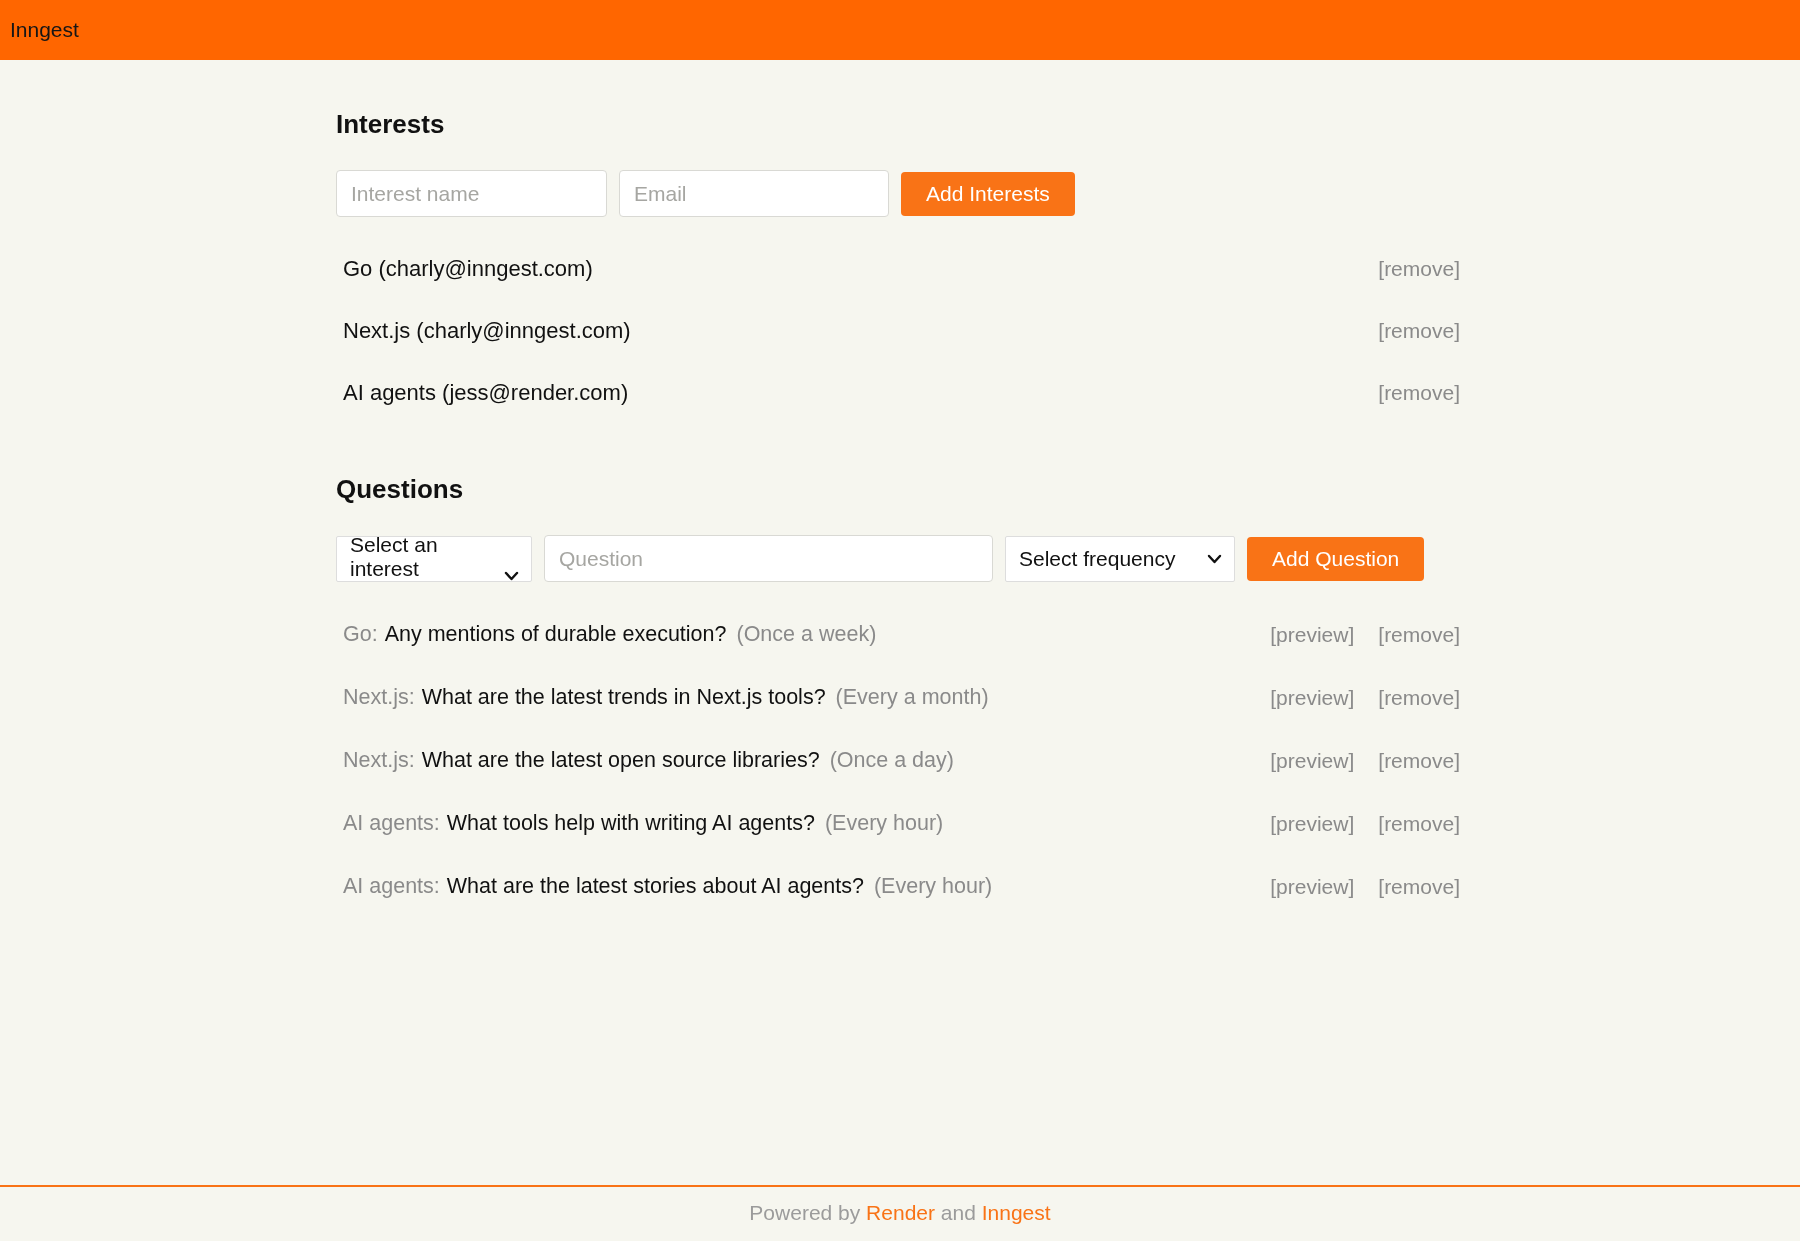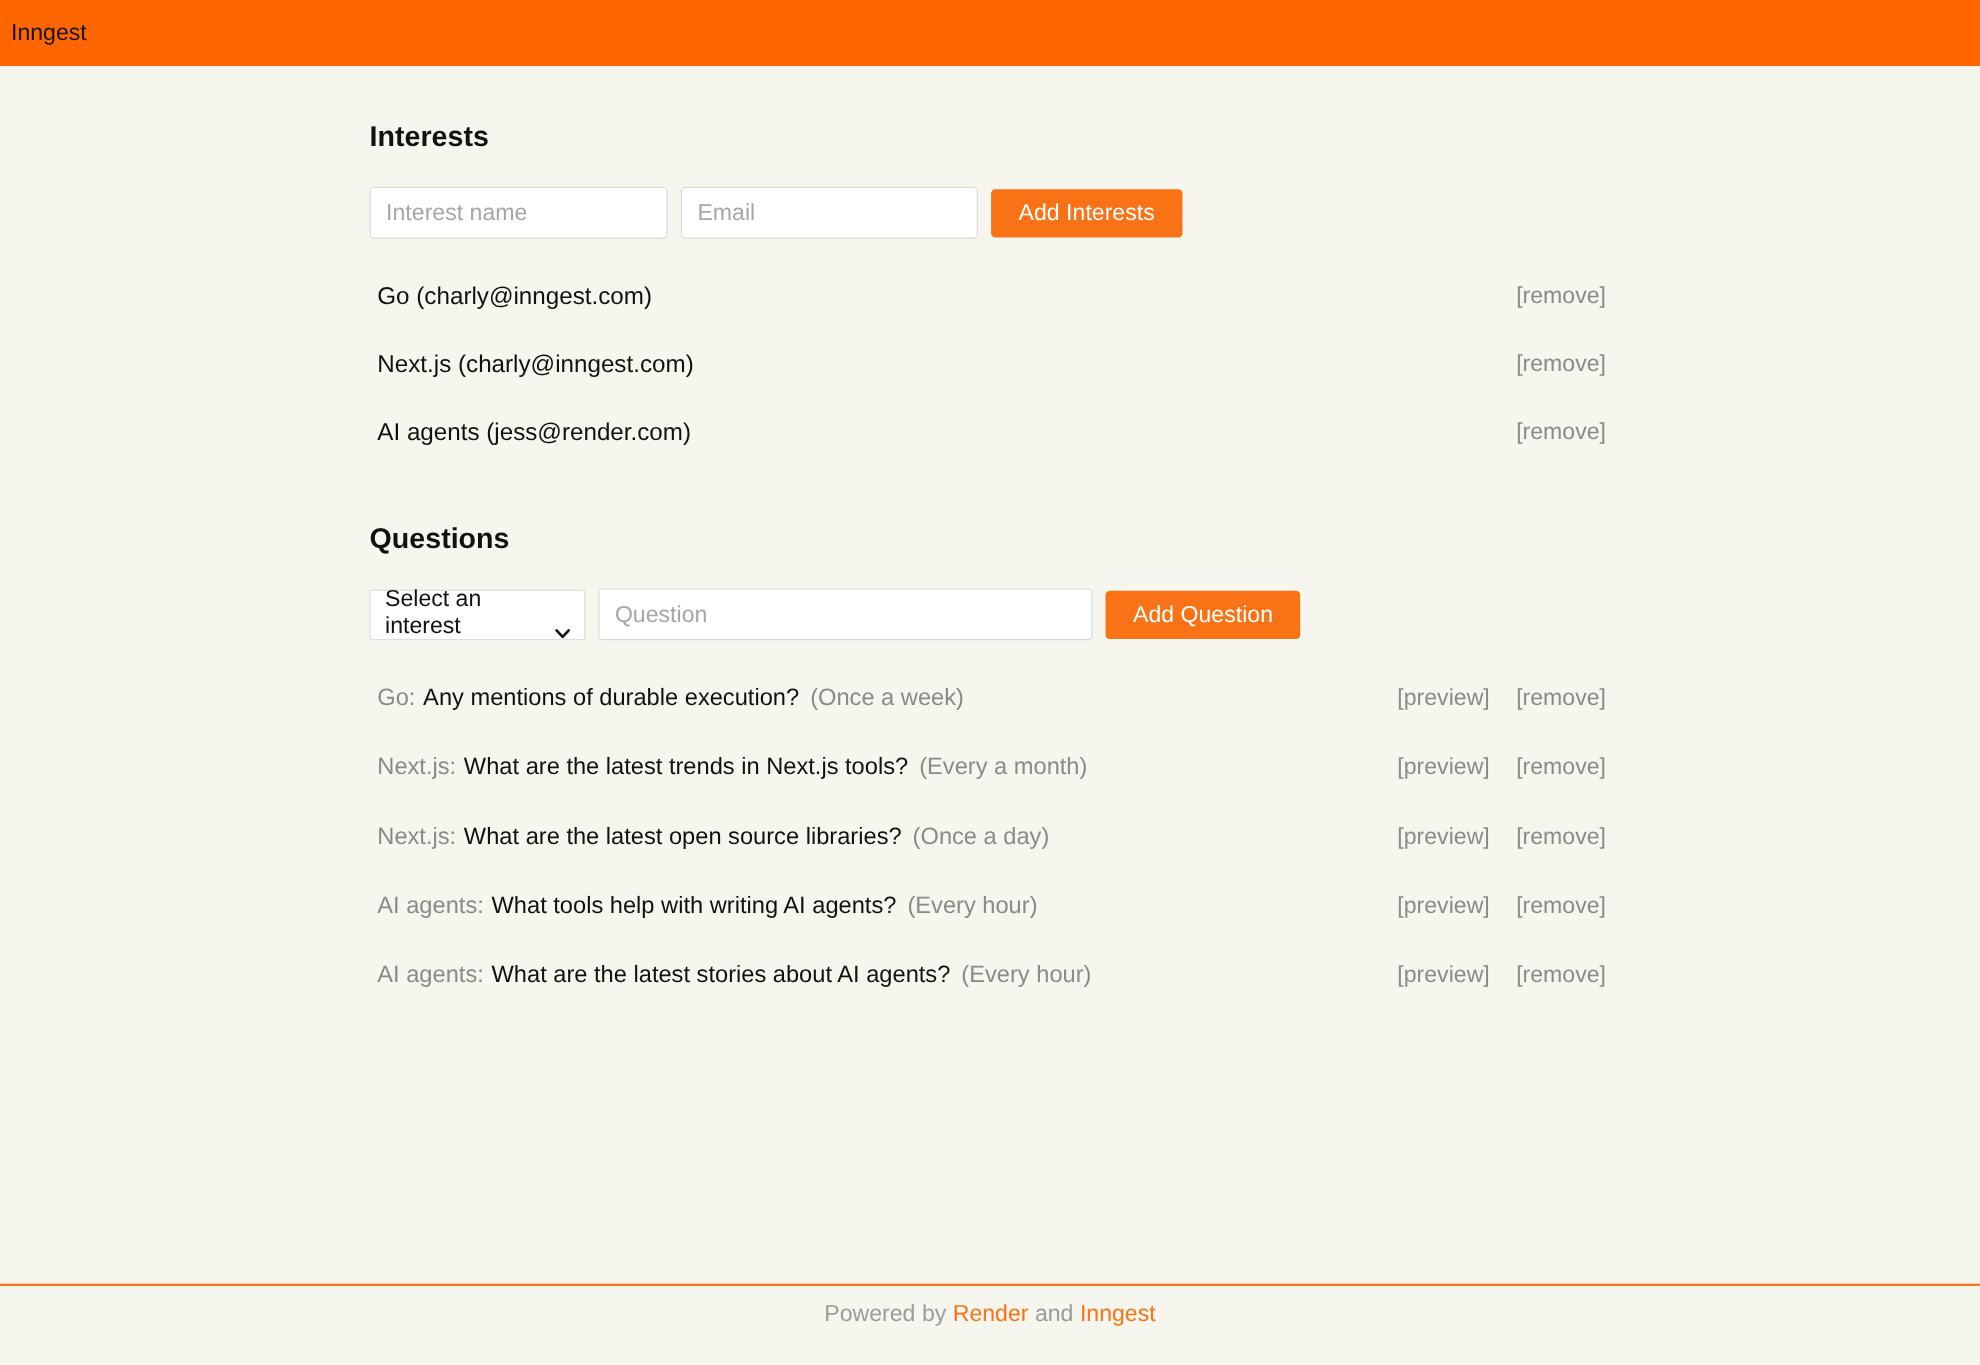--- a/index.html
+++ b/index.html
@@ -137,21 +137,21 @@
     font-size:21px;
     color:var(--muted-text,#8a8a8a);
   }
   .q-list .item-row{padding:19px 4px 19px 7px;}
   
   footer{
     flex:0 0 auto;
     margin-top:auto;
     border-top:2px solid var(--button-orange,#f97316);
     text-align:center;
-    padding:14px 0 34px 0;
+    padding:14px 0 16px 0;
     font-size:21px;
     color:#9b9b9b;
   }
   .footer-link{
     background:none;border:none;cursor:pointer;padding:0;
     font-family:inherit;font-size:21px;
     color:var(--link-orange,#f97316);
   }
 </style>
 </head>
@@ -197,20 +197,28 @@
   <div class="form-row">
     <div class="select select-interest">
       <span>Select an interest</span>
       <span class="chevron">
         <svg width="15" height="10" viewBox="0 0 15 10">
             <polyline points="2,2 7.5,8 13,2" fill="none" stroke="#111" stroke-width="2.4" stroke-linecap="round" stroke-linejoin="round"></polyline>
           </svg>
       </span>
     </div>
     <input type="text" class="question-input" placeholder="Question" style="">
+    <div class="select select-frequency">
+      <span>Select frequency</span>
+      <span class="chevron">
+        <svg width="15" height="10" viewBox="0 0 15 10">
+            <polyline points="2,2 7.5,8 13,2" fill="none" stroke="#111" stroke-width="2.4" stroke-linecap="round" stroke-linejoin="round"></polyline>
+          </svg>
+      </span>
+    </div>
     <button class="btn">Add Question</button>
   </div>
 
   <ul class="item-list q-list">
     <li class="item-row">
       <span class="q-text">
         <span class="q-prefix">Go:</span><span class="q-question">Any mentions of durable execution?</span><span class="q-frequency">(Once a week)</span>
       </span>
       <div class="row-actions">
         <button class="action-link">[preview]</button>

